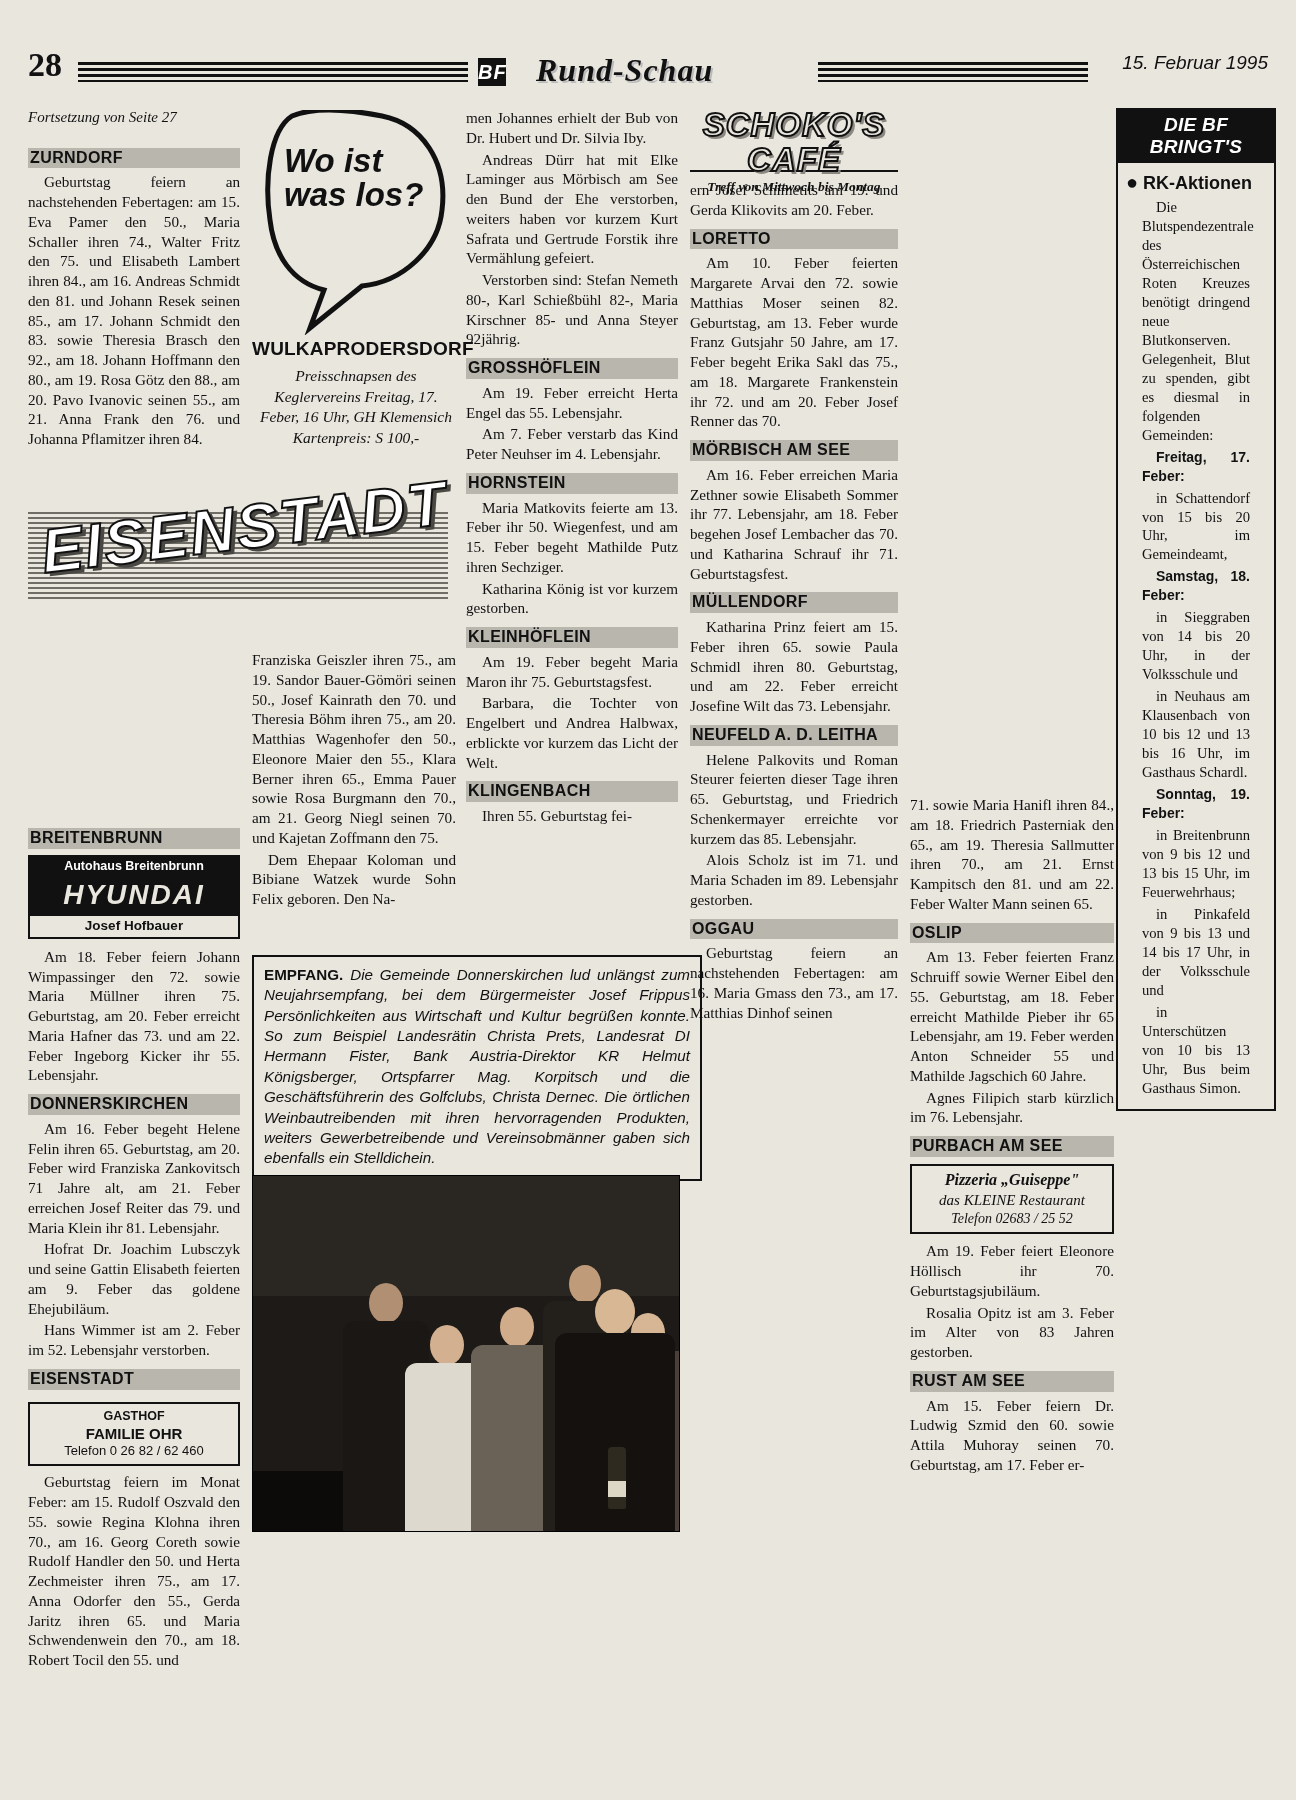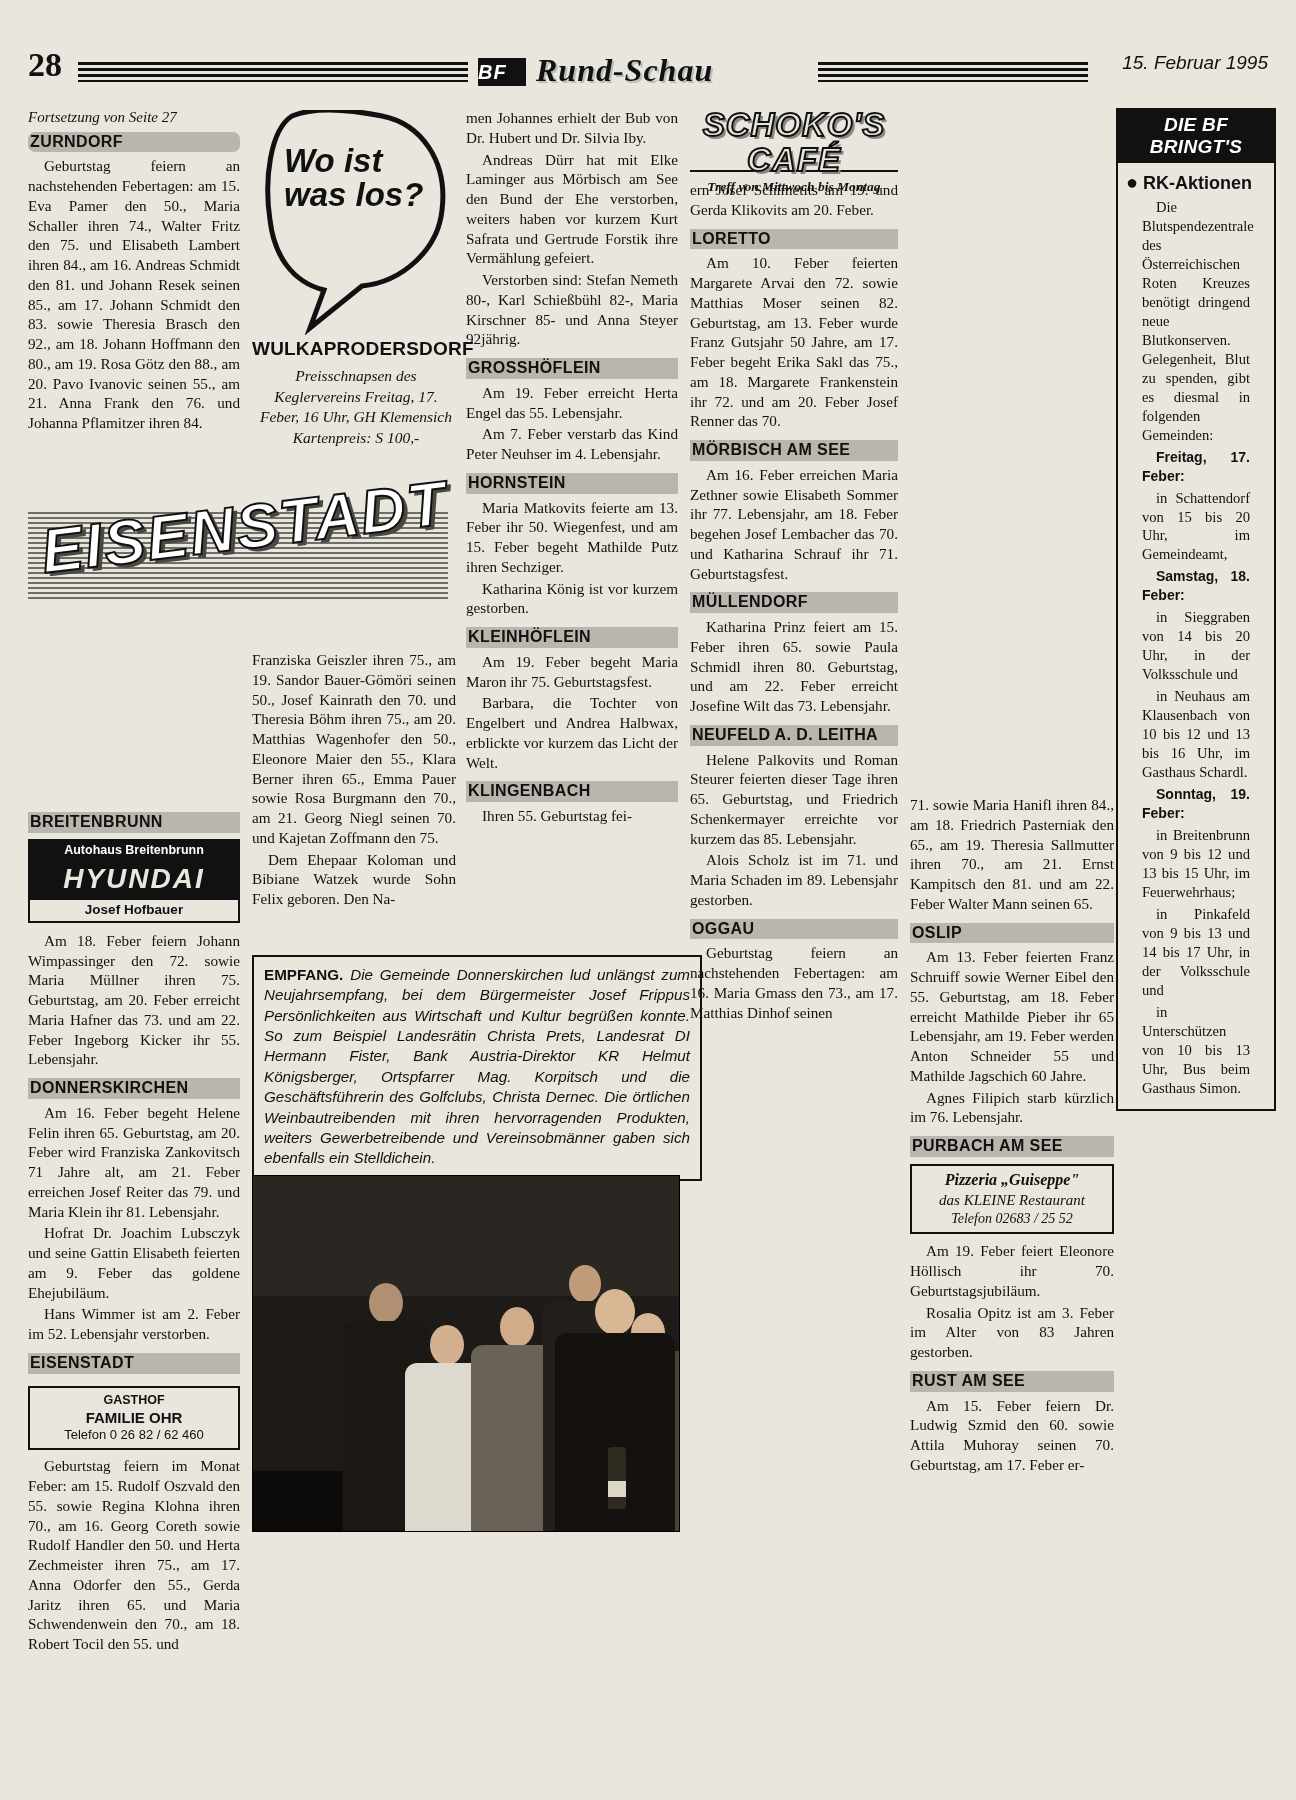--- a/index.html
+++ b/index.html
@@ -15,23 +15,23 @@
     position:absolute;left:0;top:0;width:1296px;height:1800px;
     background:#e9e6de;
   }
   
   .masthead{position:absolute;left:28px;top:44px;width:1240px;height:46px;}
   .folio{position:absolute;left:0;top:2px;font-family:"Liberation Serif",serif;font-weight:bold;font-size:34px;color:#111;}
   .rule-left{position:absolute;left:50px;top:18px;width:390px;height:20px;
     background:repeating-linear-gradient(to bottom,#111 0,#111 3px,#e9e6de 3px,#e9e6de 6px);}
   .rule-right{position:absolute;left:790px;top:18px;width:270px;height:20px;
     background:repeating-linear-gradient(to bottom,#111 0,#111 3px,#e9e6de 3px,#e9e6de 6px);}
-  .bf-badge{position:absolute;left:450px;top:14px;width:48px;height:28px;background:#111;color:#fff;
+  .bf-badge{position:absolute;left:450px;top:14px;width:28px;height:28px;background:#111;color:#fff;
     font-family:"Liberation Sans",sans-serif;font-weight:bold;font-style:italic;font-size:20px;
-    line-height:28px;letter-spacing:1px;}
+    text-align:center;line-height:28px;letter-spacing:1px;}
   .rundschau{position:absolute;left:508px;top:8px;font-family:"Liberation Serif",serif;font-style:italic;font-weight:bold;
     font-size:32px;color:#111;letter-spacing:1px;
     text-shadow:2px 2px 0 #bbb;}
   .issue-date{position:absolute;right:0;top:8px;font-family:"Liberation Sans",sans-serif;font-style:italic;font-size:19px;color:#111;}
 
   
   .col{position:absolute;font-size:15.2px;line-height:1.30;text-align:justify;}
   .col p{margin:0 0 2px 0;text-indent:16px;}
   .col p.noind{text-indent:0;}
   .c1{left:28px;top:108px;width:212px;}
@@ -47,21 +47,21 @@
     font-family:"Liberation Sans",sans-serif;
     font-weight:bold;
     font-size:16px;
     letter-spacing:.4px;
     color:#111;
     background:#b9b6ad;
     padding:2px 4px 2px 2px;
     text-transform:uppercase;
     line-height:1.05;
   }
-  .town.first-town{margin-top:4px;border-radius:7px;}
+  .town.first-town{margin-top:20px;}
 
   .contfrom{font-family:"Liberation Serif",serif;font-style:italic;font-size:15px;margin-bottom:2px;}
 
   
   .balloon{position:absolute;left:262px;top:110px;width:190px;height:220px;}
   .balloon svg{display:block;}
   .balloon .btext{
     position:absolute;left:22px;top:34px;width:150px;
     font-family:"Liberation Sans",sans-serif;font-weight:bold;font-style:italic;font-size:33px;line-height:1.02;color:#111;
   }

